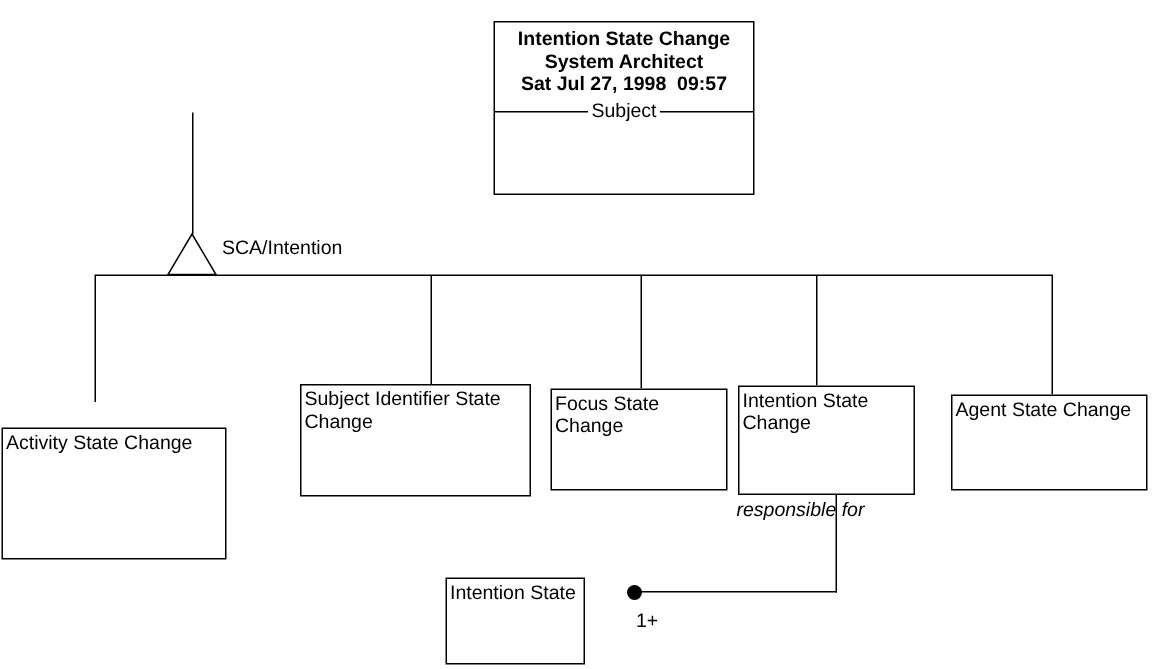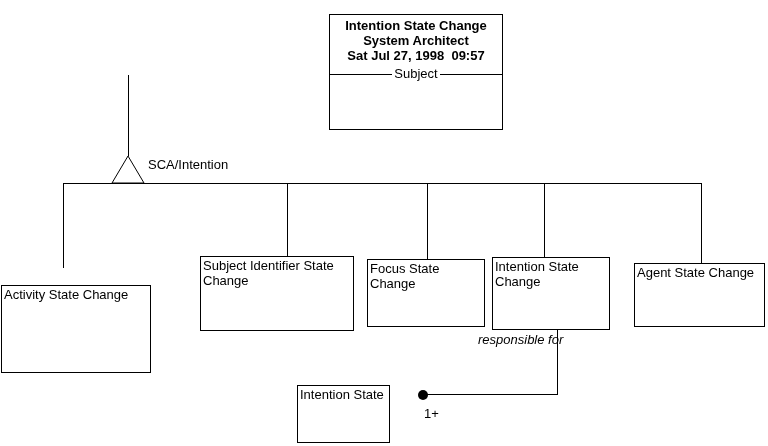--- a/index.html
+++ b/index.html
@@ -31,21 +31,21 @@
   .node .box-label {
     padding: 1px 2px;
     display: block;
   }
   .floating-label {
     position: absolute;
     font-size: 13px;
     line-height: 14px;
     white-space: nowrap;
   }
-  .italic { font-style: italic; }
+  .italic { font-style: italic; margin-left: 13px; }
 
   
   .title-block {
     position: absolute;
     left: 329px; top: 14px;
     width: 174px; height: 116px;
     border: 1px solid #000000;
     background: #ffffff;
     box-sizing: border-box;
     font-size: 13px;

